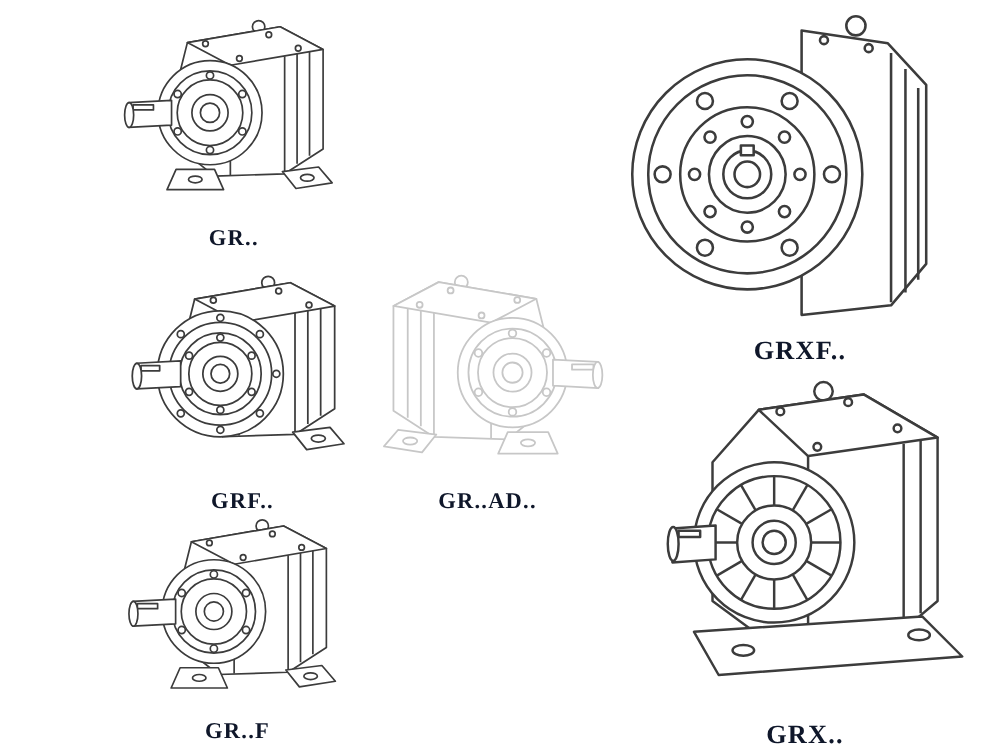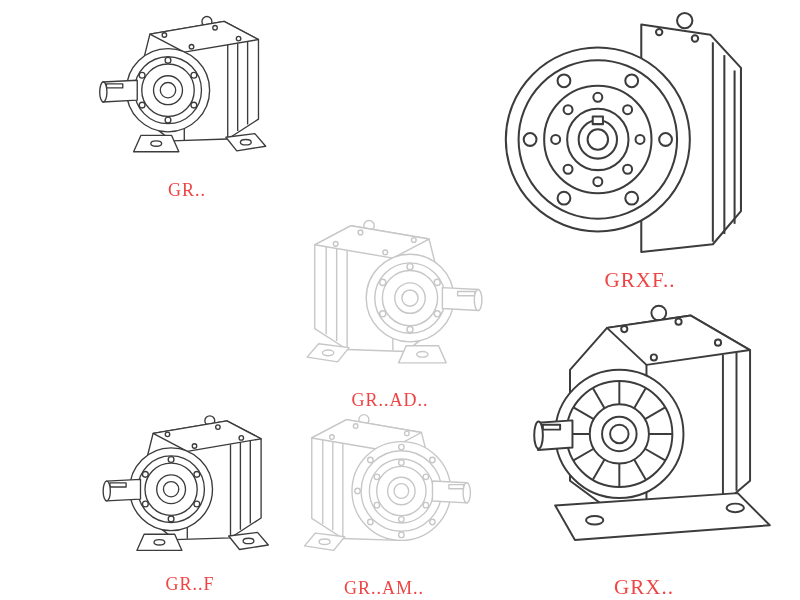--- a/index.html
+++ b/index.html
@@ -3,21 +3,21 @@
 <meta charset="utf-8">
 <style>
   html,body{margin:0;padding:0;background:#ffffff;}
   .page{position:relative;width:800px;height:600px;background:#ffffff;overflow:hidden;
         font-family:"Liberation Serif",serif;}
   .defs{position:absolute;width:0;height:0;overflow:hidden;}
   .cell{position:absolute;margin:0;display:flex;flex-direction:column;align-items:center;}
   .drawing{display:block;width:100%;}
   .drawing.dark{color:#3c3c3c;}
   .drawing.light{color:#c7c7c7;}
-  .label{font-weight:normal;font-size:18px;letter-spacing:1px;color:#ef4444;
+  .label{font-weight:bold;font-size:18px;letter-spacing:1px;color:#0f172a;
          text-align:center;margin-top:2px;white-space:nowrap;}
   .label.big{font-size:21px;}
 </style>
 </head>
 <body>
 
 <div class="page">
 
   <svg class="defs" aria-hidden="true">
     <defs>
@@ -178,41 +178,41 @@
   </figure>
 
 
   <figure class="cell" style="left:492px;top:4px;width:296px;">
     <svg class="drawing dark" style="height:262px" viewBox="0 0 230 205">
       <use href="#gb-front" width="230" height="205"></use>
     </svg>
     <figcaption class="label big">GRXF..</figcaption>
   </figure>
 
+  <figure class="cell" style="left:96px;top:210px;width:196px;">
+    <svg class="drawing dark" style="height:178px" viewBox="0 0 210 180">
+      <use href="#gb-flange" width="210" height="180"></use>
+    </svg>
+    <figcaption class="label">GRF..</figcaption>
+  </figure>
 
   <figure class="cell" style="left:290px;top:212px;width:200px;">
     <svg class="drawing light" style="height:176px" viewBox="0 0 210 180">
       <use href="#gb-foot" width="210" height="180" transform="translate(210 0) scale(-1 1)"></use>
     </svg>
     <figcaption class="label">GR..AD..</figcaption>
   </figure>
 
   <figure class="cell" style="left:94px;top:410px;width:192px;">
     <svg class="drawing dark" style="height:162px" viewBox="0 0 210 180">
       <use href="#gb-foot" width="210" height="180"></use>
     </svg>
     <figcaption class="label">GR..F</figcaption>
   </figure>
 
-  <figure class="cell" style="left:288px;top:406px;width:192px;">
-    <svg class="drawing light" style="height:170px" viewBox="0 0 210 180">
-      <use href="#gb-flange" width="210" height="180" transform="translate(210 0) scale(-1 1)"></use>
-    </svg>
-    <figcaption class="label">GR..AM..</figcaption>
-  </figure>
 
   <figure class="cell" style="left:496px;top:298px;width:296px;gap:13px;">
     <svg class="drawing dark" style="height:262px" viewBox="0 0 240 212">
       <use href="#gb-grx" width="240" height="212"></use>
     </svg>
     <figcaption class="label big">GRX..</figcaption>
   </figure>
 
 </div>
 

